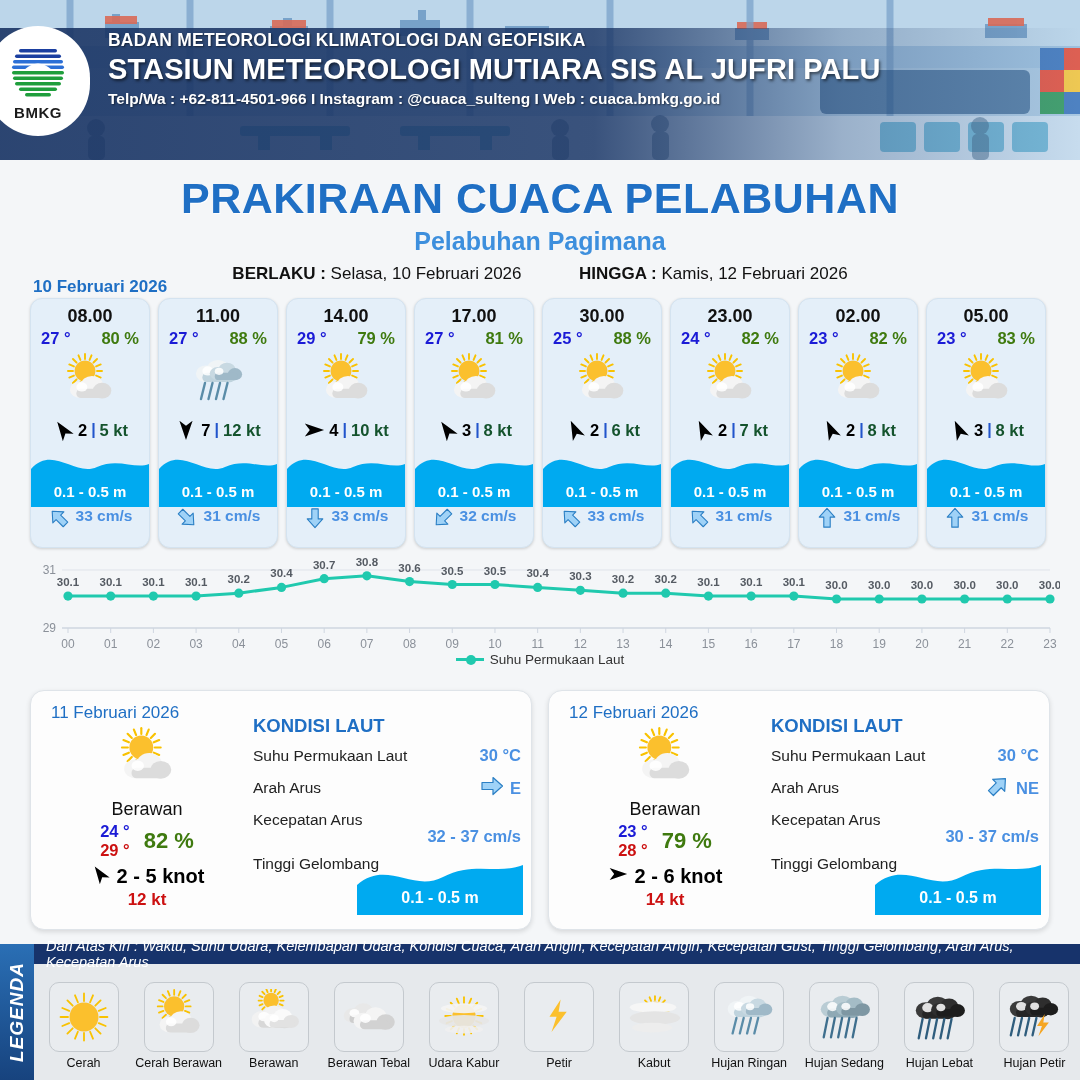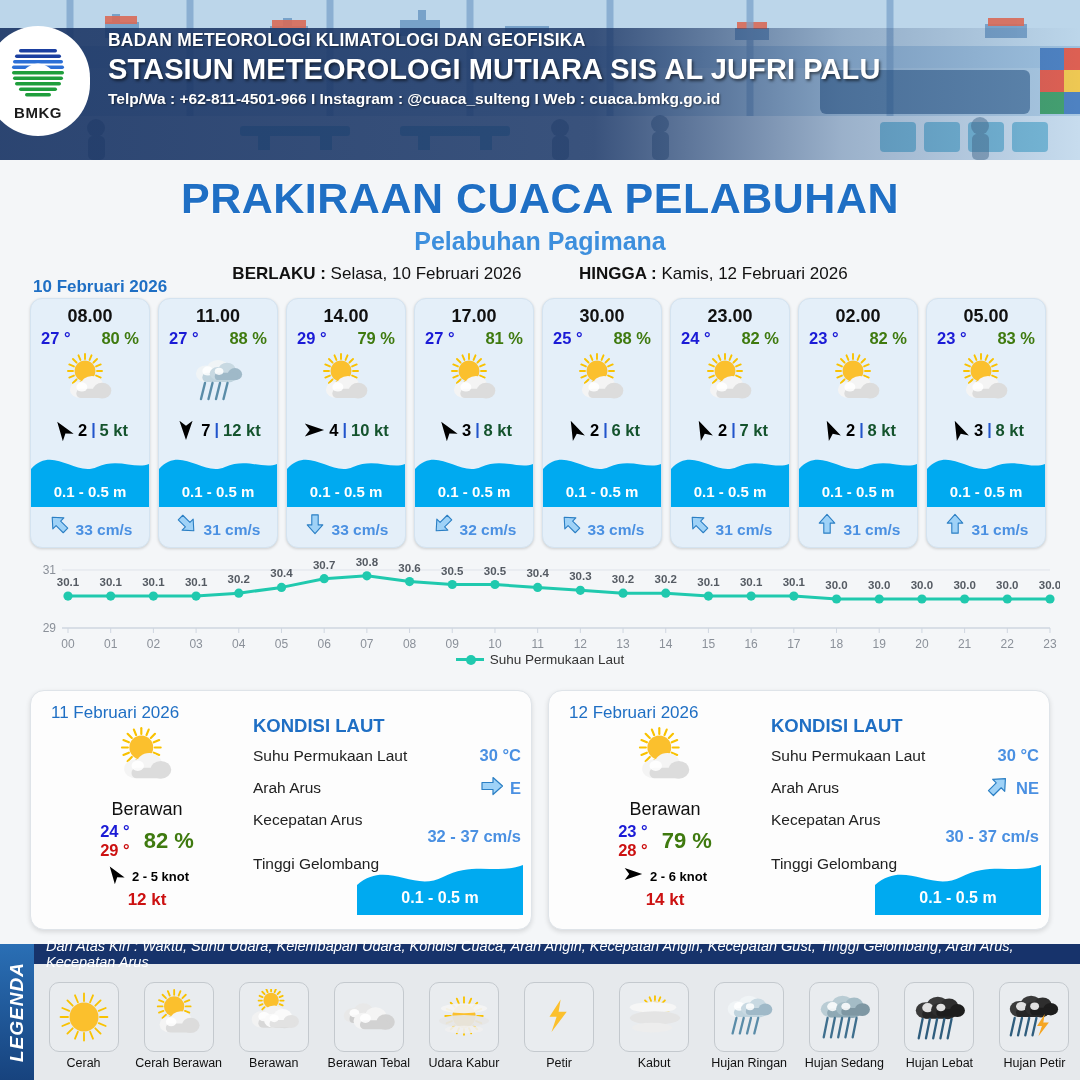--- a/index.html
+++ b/index.html
@@ -64,21 +64,21 @@
   .c-hum  { font-size:16.5px; font-weight:bold; color:#3f7a0f; }
   .c-icon { height:62px; display:flex; align-items:center; justify-content:center; margin-top:3px; }
   .c-wind { display:flex; align-items:center; justify-content:center; gap:4px; height:30px; margin-top:2px; }
   .c-wdir { width:22px; height:22px; }
   .c-wnum { font-size:16.5px; font-weight:bold; color:#000; }
   .c-sep  { color:#2255cc; font-size:16px; font-weight:bold; }
   .c-gust { font-size:16.5px; font-weight:bold; color:#14532d; }
   .c-wave { position:relative; height:60px; margin-top:2px; }
   .c-wave svg { position:absolute; left:0; top:0; }
   .c-wavetxt { position:absolute; left:0; right:0; bottom:7px; text-align:center; font-size:15px; font-weight:bold; color:#fff; }
-  .c-cur { display:flex; align-items:flex-end; justify-content:center; gap:6px; height:32px; }
+  .c-cur { display:flex; align-items:flex-start; justify-content:center; gap:6px; height:32px; }
   .c-curtxt { font-size:15.5px; font-weight:bold; color:#4a90e2; }
 
   
   .chartbox { position:absolute; left:20px; top:556px; width:1040px; height:130px; }
   .chart-svg { display:block; }
   .chart-legend { position:absolute; left:0; right:0; top:96px; display:flex; align-items:center; justify-content:center; gap:6px; }
   .cl-line { width:28px; height:3px; background:#20c9ae; position:relative; }
   .cl-line:after { content:""; position:absolute; left:10px; top:-3.5px; width:10px; height:10px; border-radius:50%; background:#20c9ae; }
   .cl-txt { font-size:13.5px; color:#333; }
 
@@ -93,21 +93,21 @@
   .p-date { position:absolute; left:20px; top:12px; font-size:17px; font-weight:normal; color:#1f6fc4; }
   .p-left { position:absolute; left:16px; top:36px; width:200px; text-align:center; }
   .p-icon { height:66px; display:flex; align-items:center; justify-content:center; }
   .p-cond { font-size:18px; color:#111; margin-top:6px; }
   .p-temps { display:flex; align-items:center; justify-content:center; gap:14px; margin-top:2px; }
   .p-tcol { text-align:left; }
   .p-tmin { font-size:16.5px; font-weight:bold; color:#1b1bd6; }
   .p-tmax { font-size:16.5px; font-weight:bold; color:#cc1111; }
   .p-hum { font-size:22px; font-weight:bold; color:#3f7a0f; }
   .p-wind { display:flex; align-items:center; justify-content:center; gap:7px; margin-top:4px; }
-  .p-wtxt { font-size:13px; font-weight:bold; color:#000; }
+  .p-wtxt { font-size:20px; font-weight:bold; color:#000; }
   .p-gust { font-size:17px; font-weight:bold; color:#cc1111; margin-top:2px; }
   .p-right { position:absolute; left:222px; top:24px; width:268px; }
   .p-head { font-size:18.5px; font-weight:bold; color:#1f6fc4; }
   .p-rowline { display:flex; justify-content:space-between; align-items:center; margin-top:9px; }
   .p-lbl { font-size:15.5px; color:#222; }
   .p-val { font-size:16.5px; font-weight:bold; color:#4a90e2; }
   .p-dirgrp { display:flex; align-items:center; gap:6px; }
   .p-wavewrap { position:absolute; right:8px; bottom:14px; width:166px; height:56px; }
   .p-wavewrap svg { position:absolute; left:0; top:0; }
   .p-wavetxt { position:absolute; left:0; right:0; bottom:8px; text-align:center; font-size:16px; font-weight:bold; color:#fff; }

